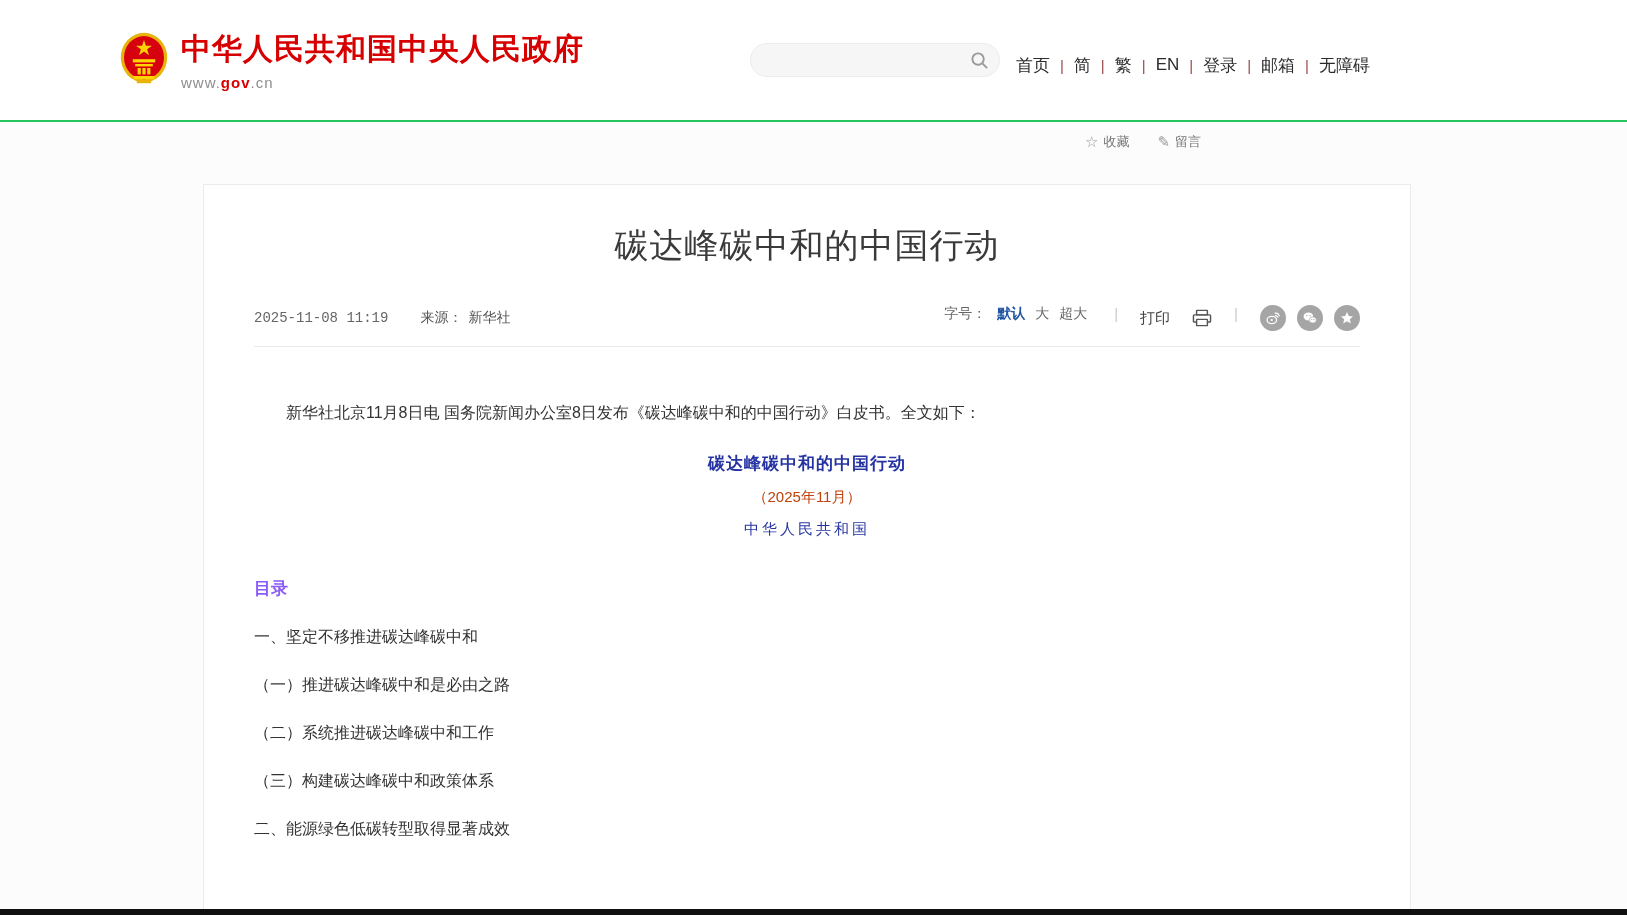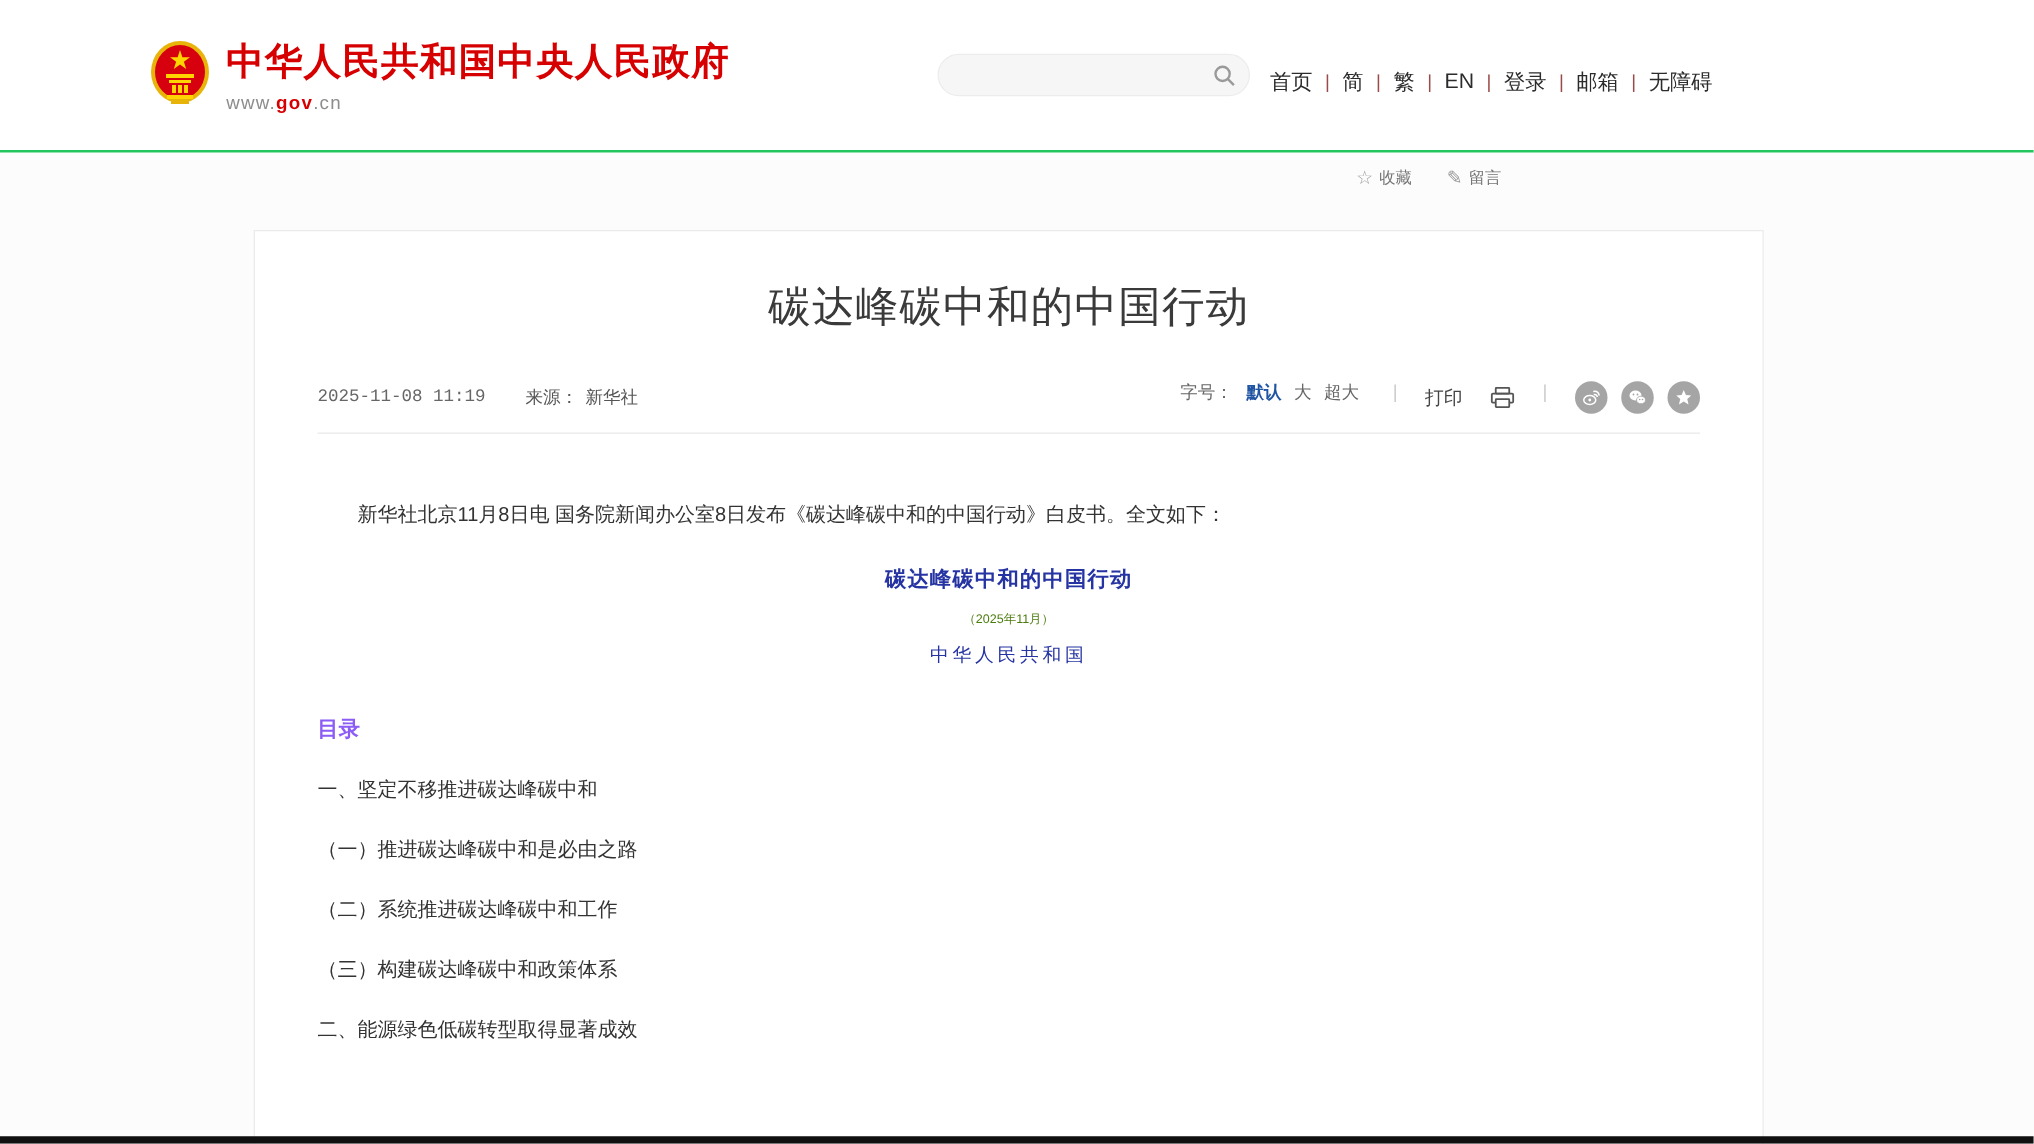--- a/index.html
+++ b/index.html
@@ -80,21 +80,21 @@
   .meta-divider { margin-top:15px; border-top:1px solid #e9e9e9; }
   
   .lead {
     margin-top:52px; font-size:16px; color:#333;
     text-indent:2em; line-height:1.7;
   }
   .doc-title {
     margin-top:26px; text-align:center;
     font-size:17px; font-weight:bold; color:#2634a3; letter-spacing:1px;
   }
-  .doc-date { margin-top:13px; text-align:center; font-size:10px; color:#4d7c0f; }
+  .doc-date { margin-top:13px; text-align:center; font-size:15px; color:#c2410c; }
   .doc-org {
     margin-top:13px; text-align:center; font-size:15px; color:#2634a3;
     font-family:"DejaVu Serif", serif; letter-spacing:3px;
   }
   .toc-title { margin-top:38px; font-size:17px; font-weight:bold; color:#8b5cf6; }
   .toc-item { margin-top:27px; font-size:16px; color:#333; }
   
   .bottom-bar {
     position:absolute; left:0; bottom:0; width:100%; height:6px; background:#101010;
   }

